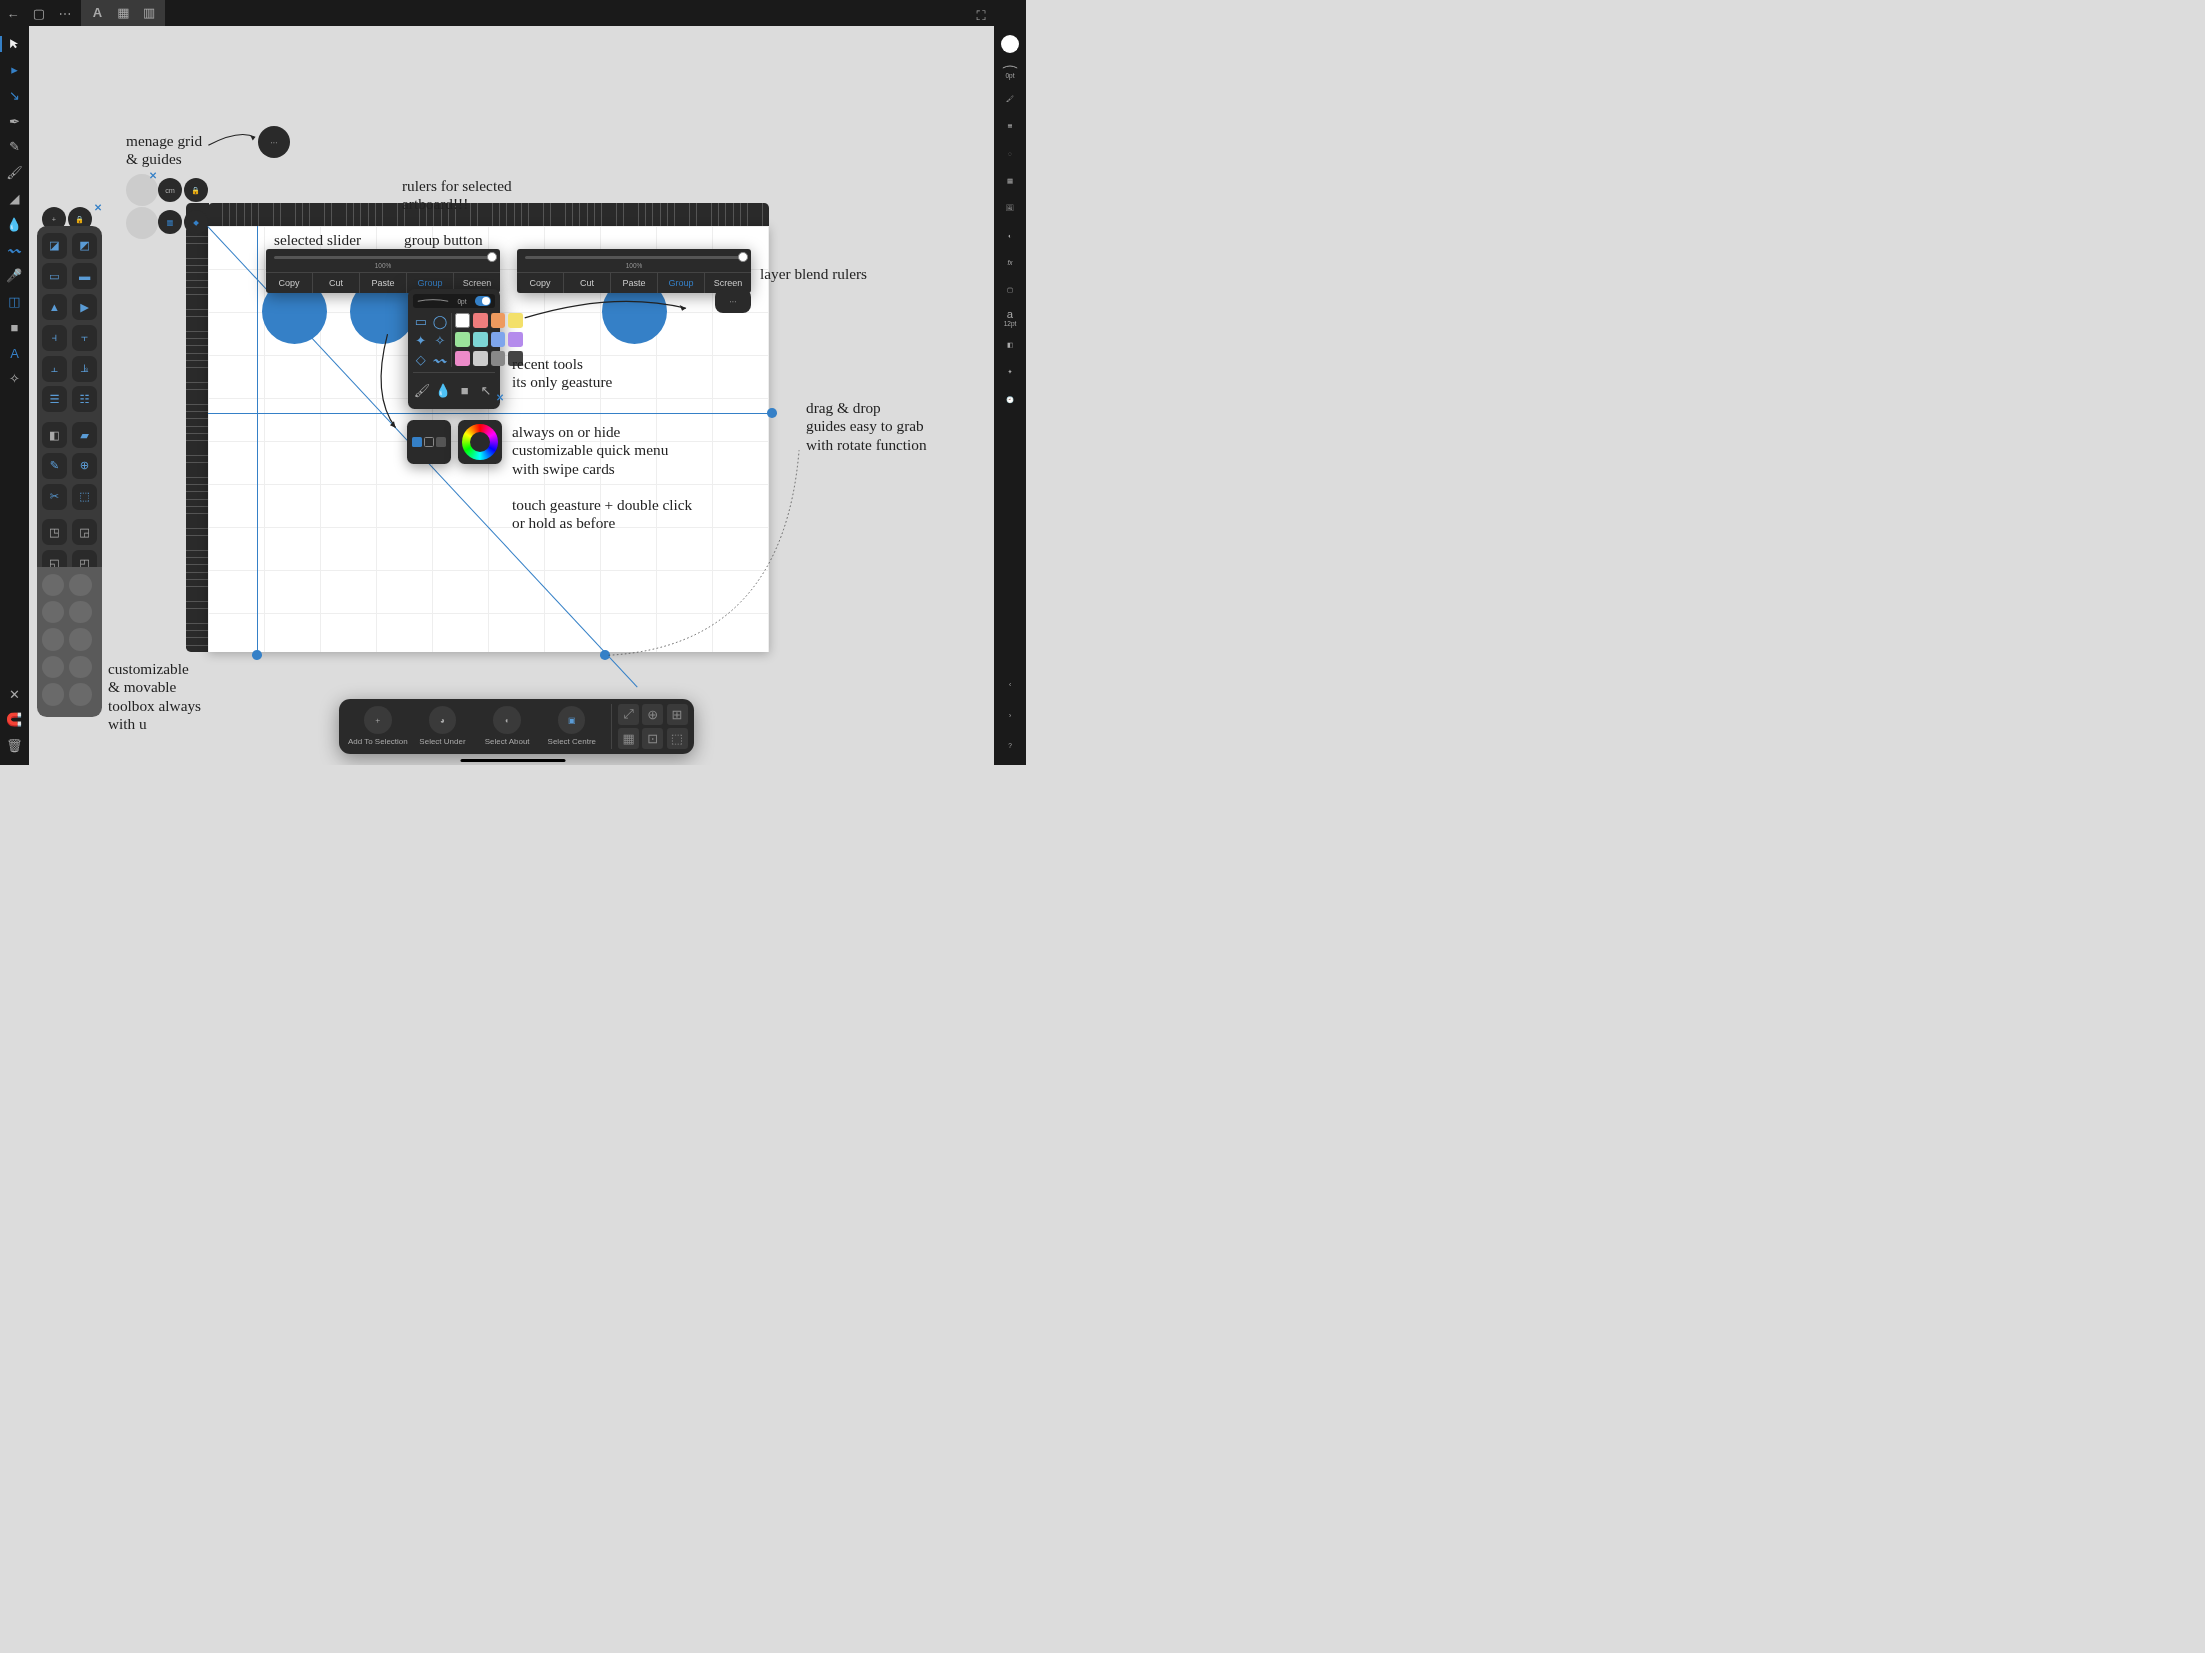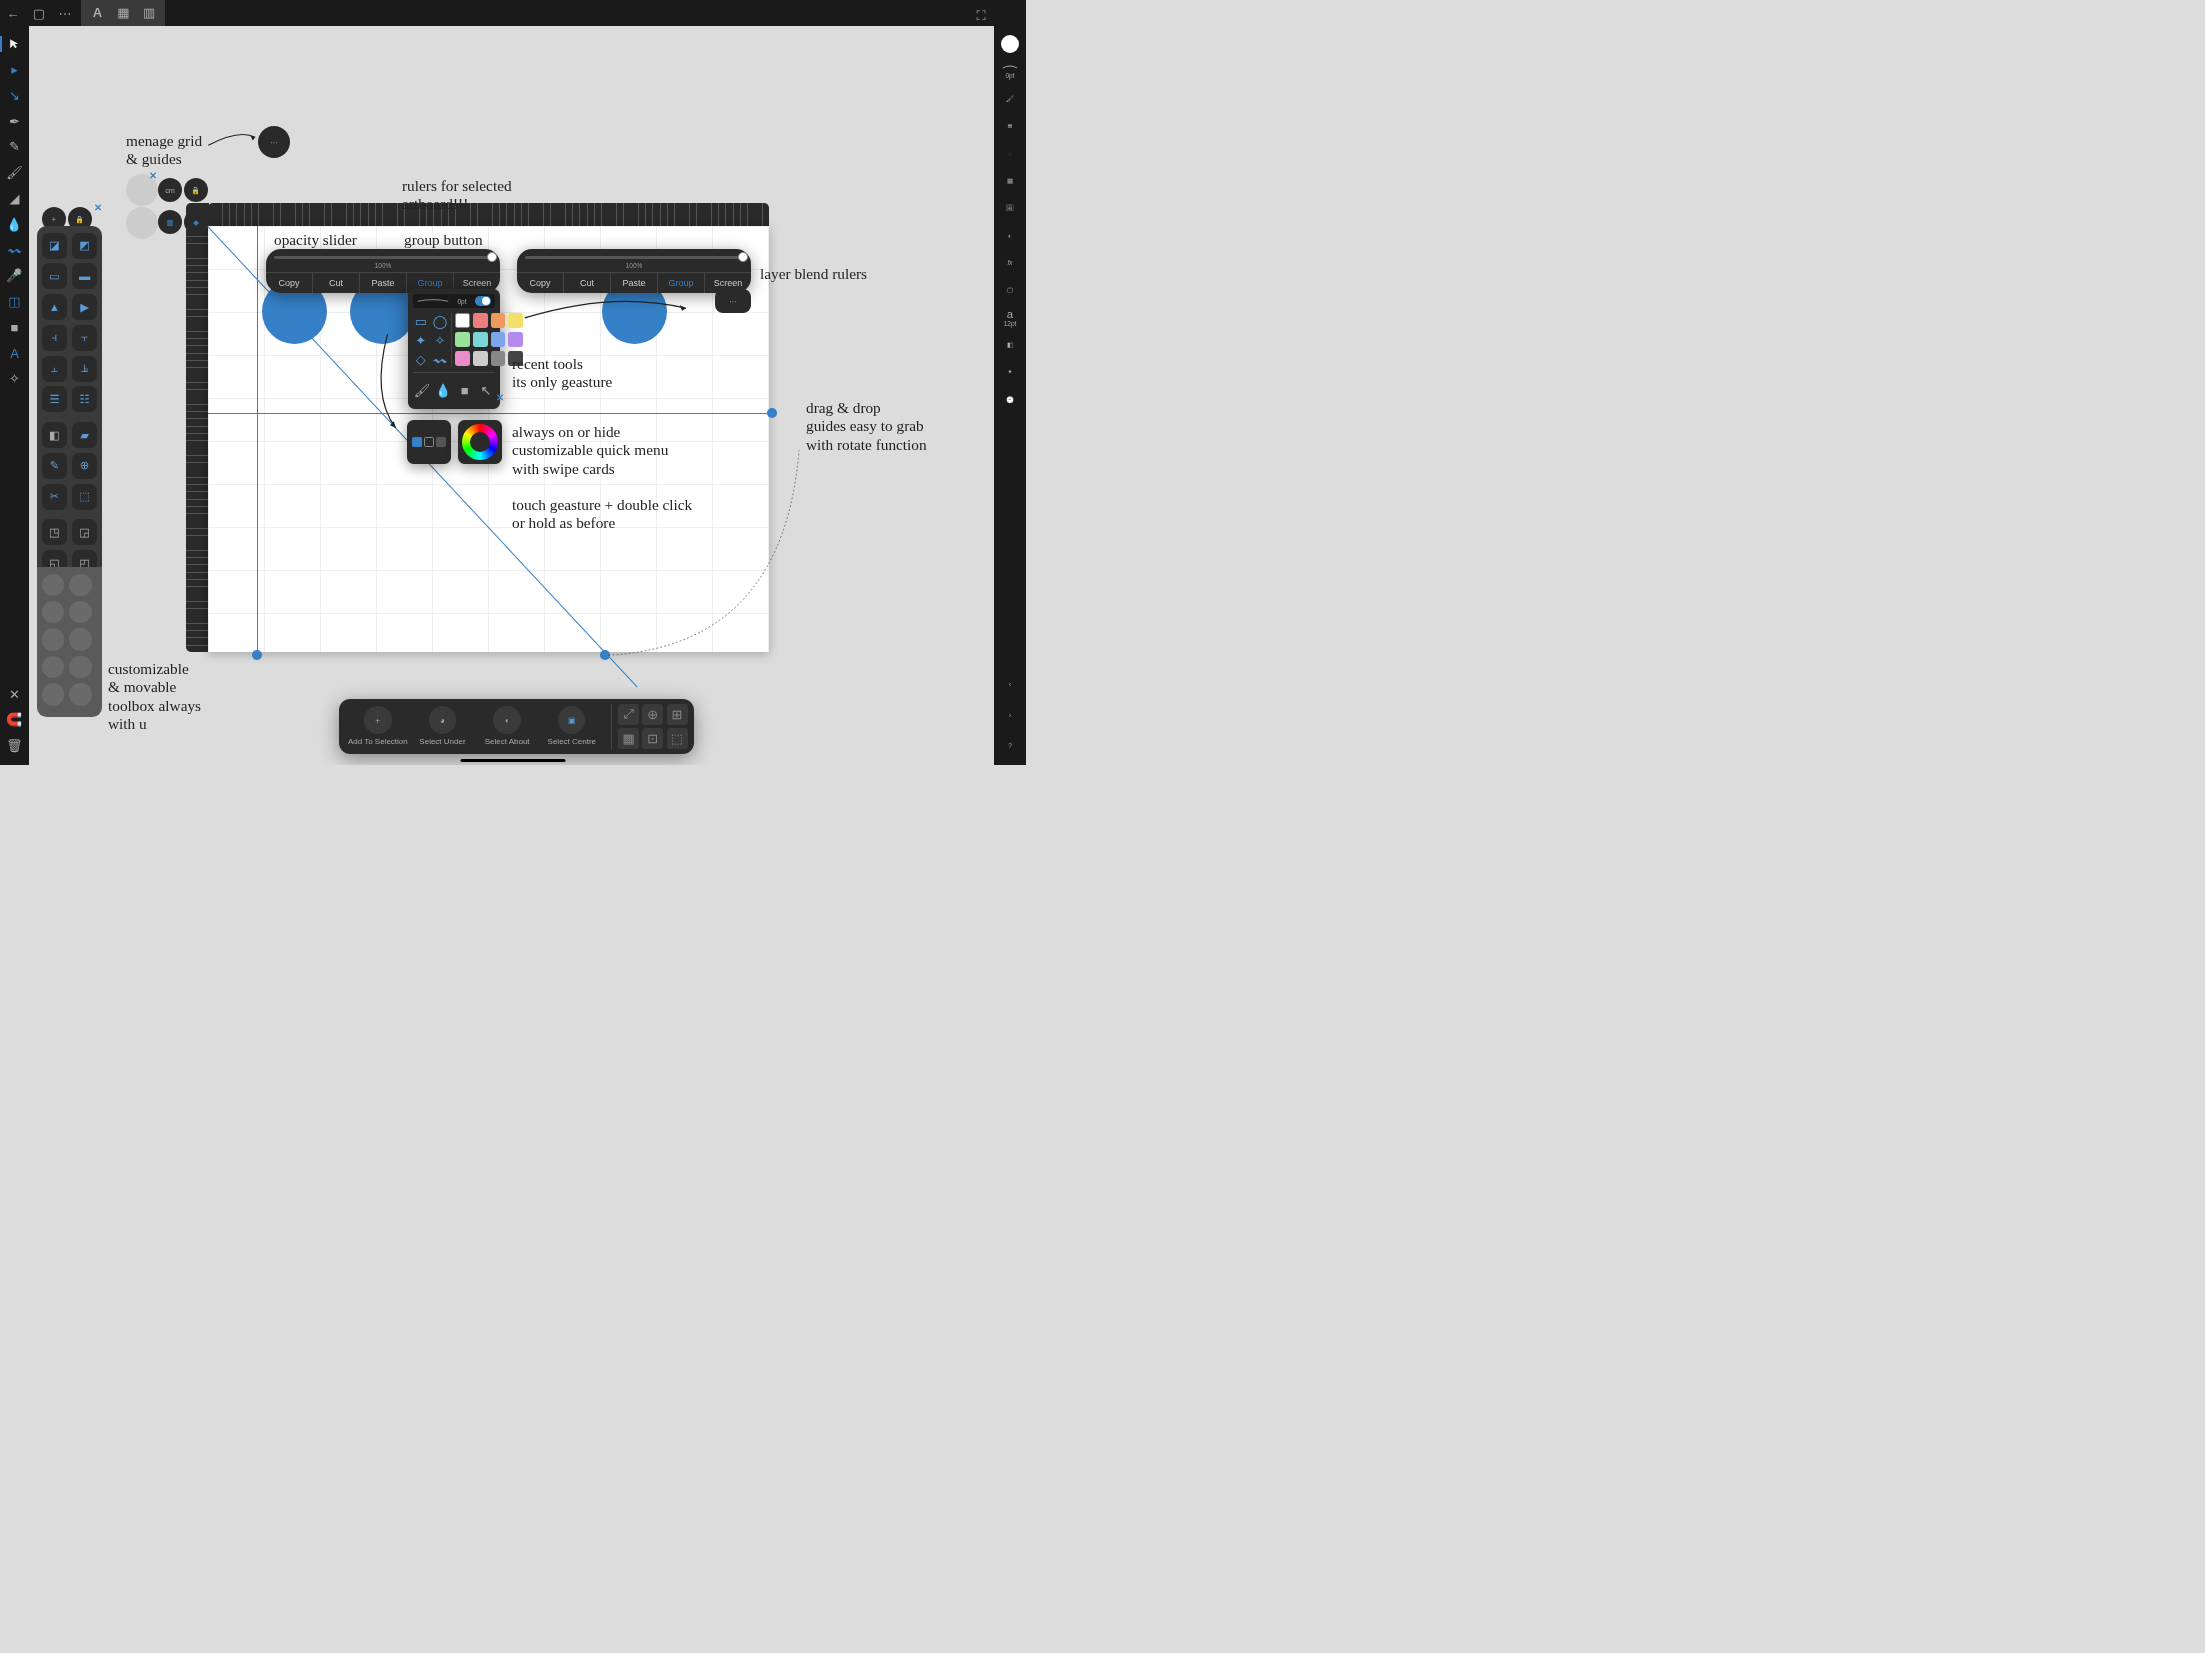--- a/index.html
+++ b/index.html
@@ -198,21 +198,21 @@
   background:#5a5a5a; border-radius:0 0 9.7px 9.7px; padding:6.5px 4.8px;
 }
 .tbx-grey .dot { width:22.6px; height:22.6px; border-radius:50%; background:#6a6a6a; }
 .chip-add { position:absolute; left:42px; top:207px; }
 .chip-lock { position:absolute; left:68px; top:207px; }
 
 
 .ctxbar {
   position: absolute;
   background: #2a2a2a;
-  border-radius: 15px;
+  border-radius: 3px;
   box-shadow: 0 3.2px 16px rgba(0,0,0,0.4);
   color: #ccc;
 }
 .ctxbar .slider-track {
   height: 3.2px; background:#555; border-radius:1.6px; margin:6.5px 8px 3.2px;
   position:relative;
 }
 .ctxbar .slider-thumb {
   position:absolute; top:-3.2px; width:9.7px; height:9.7px; border-radius:50%;
   background:#fff; border:0.8px solid #888;
@@ -607,21 +607,21 @@
     <div class="g">▦</div>
     <div class="g">⊡</div>
     <div class="g">⬚</div>
   </div>
 </div>
 
 <div class="anno" style="left:126px; top:132px">menage grid
 &amp; guides</div>
 <div class="anno" style="left:402px; top:177px">rulers for selected
 artboard!!!</div>
-<div class="anno" style="left:274px; top:231px">opacity slider</div>
+<div class="anno" style="left:274px; top:231px">selected slider</div>
 <div class="anno" style="left:404px; top:231px">group button</div>
 <div class="anno" style="left:760px; top:265px">layer blend rulers</div>
 <div class="anno" style="left:512px; top:355px">recent tools
 its only geasture</div>
 <div class="anno" style="left:512px; top:423px">always on or hide
 customizable quick menu
 with swipe cards</div>
 <div class="anno" style="left:512px; top:496px">touch geasture + double click
 or hold as before</div>
 <div class="anno" style="left:108px; top:660px">customizable

